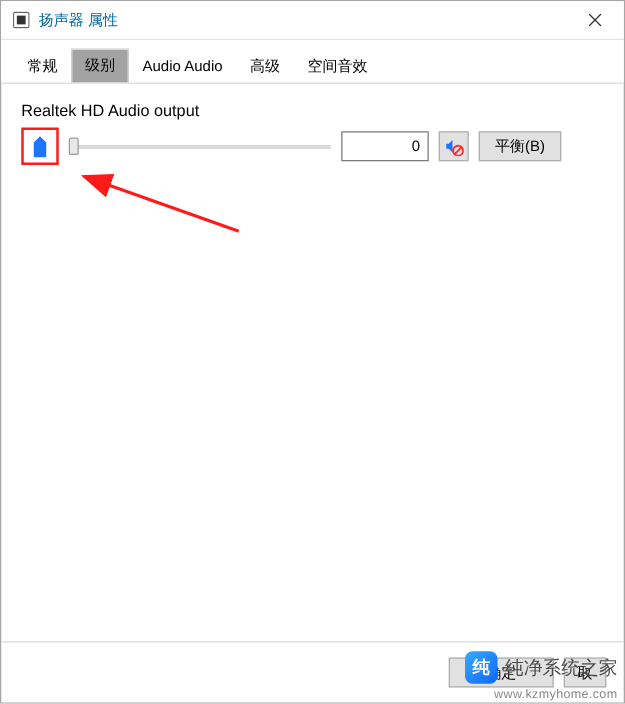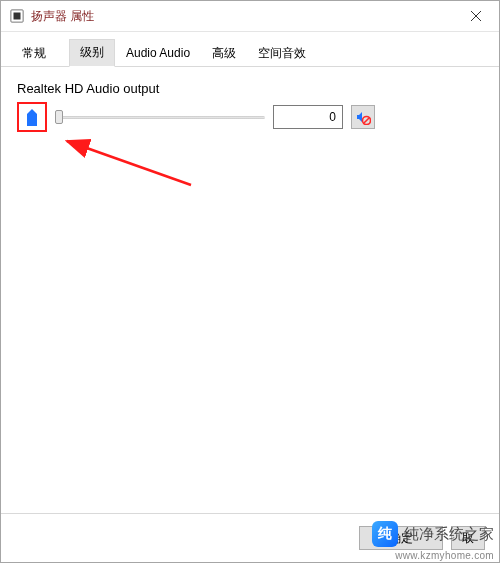--- a/index.html
+++ b/index.html
@@ -33,21 +33,21 @@
   .titlebar .app-icon {
     width: 16px;
     height: 16px;
     margin-right: 6px;
     display:flex;
     align-items:center;
     justify-content:center;
   }
   .titlebar .title {
     flex: 1;
-    color: #7f1d1d;
+    color: #0369a1;
     font-size: 12px;
   }
   .titlebar .close {
     width: 46px;
     height: 30px;
     display: flex;
     align-items: center;
     justify-content: center;
     color: #333;
   }
@@ -65,23 +65,22 @@
     color: #000;
     font-size: 12px;
     border: 1px solid transparent;
     border-bottom: none;
     position: relative;
     bottom: -1px;
     cursor: default;
   }
   .tab.active {
     border-color: #d9d9d9;
-    background: #e5e5e5;
+    background: #a3a3a3;
     border-bottom: 1px solid #fff;
-    margin-left: 12px;
   }
 
   .tab-body {
     flex: 1;
     padding: 14px 16px;
     position: relative;
   }
   .device-name {
     font-size: 13px;
     color: #000000;
@@ -256,20 +255,21 @@
       <input class="value-box" value="0" style="">
 
       <div class="mute-btn">
         <svg width="16" height="16" viewBox="0 0 16 16">
           <path d="M2 6h2l3-3v10l-3-3H2z" fill="#1e73ff"></path>
           <circle cx="11.5" cy="11.5" r="4" fill="none" stroke="#ff2a2a" stroke-width="1.6"></circle>
           <line x1="8.7" y1="14.3" x2="14.3" y2="8.7" stroke="#ff2a2a" stroke-width="1.6"></line>
         </svg>
       </div>
 
+      <button class="balance-btn">平衡(B)</button>
     </div>
 
     <svg class="arrow-annotation" width="140" height="60">
       <defs>
         <marker id="ah" markerWidth="10" markerHeight="8" refX="9" refY="4" orient="auto">
           <path d="M0,0 L10,4 L0,8 Z" fill="#ff1a1a"></path>
         </marker>
       </defs>
       <line x1="130" y1="48" x2="6" y2="4" stroke="#ff1a1a" stroke-width="2.5" marker-end="url(#ah)"></line>
     </svg>

